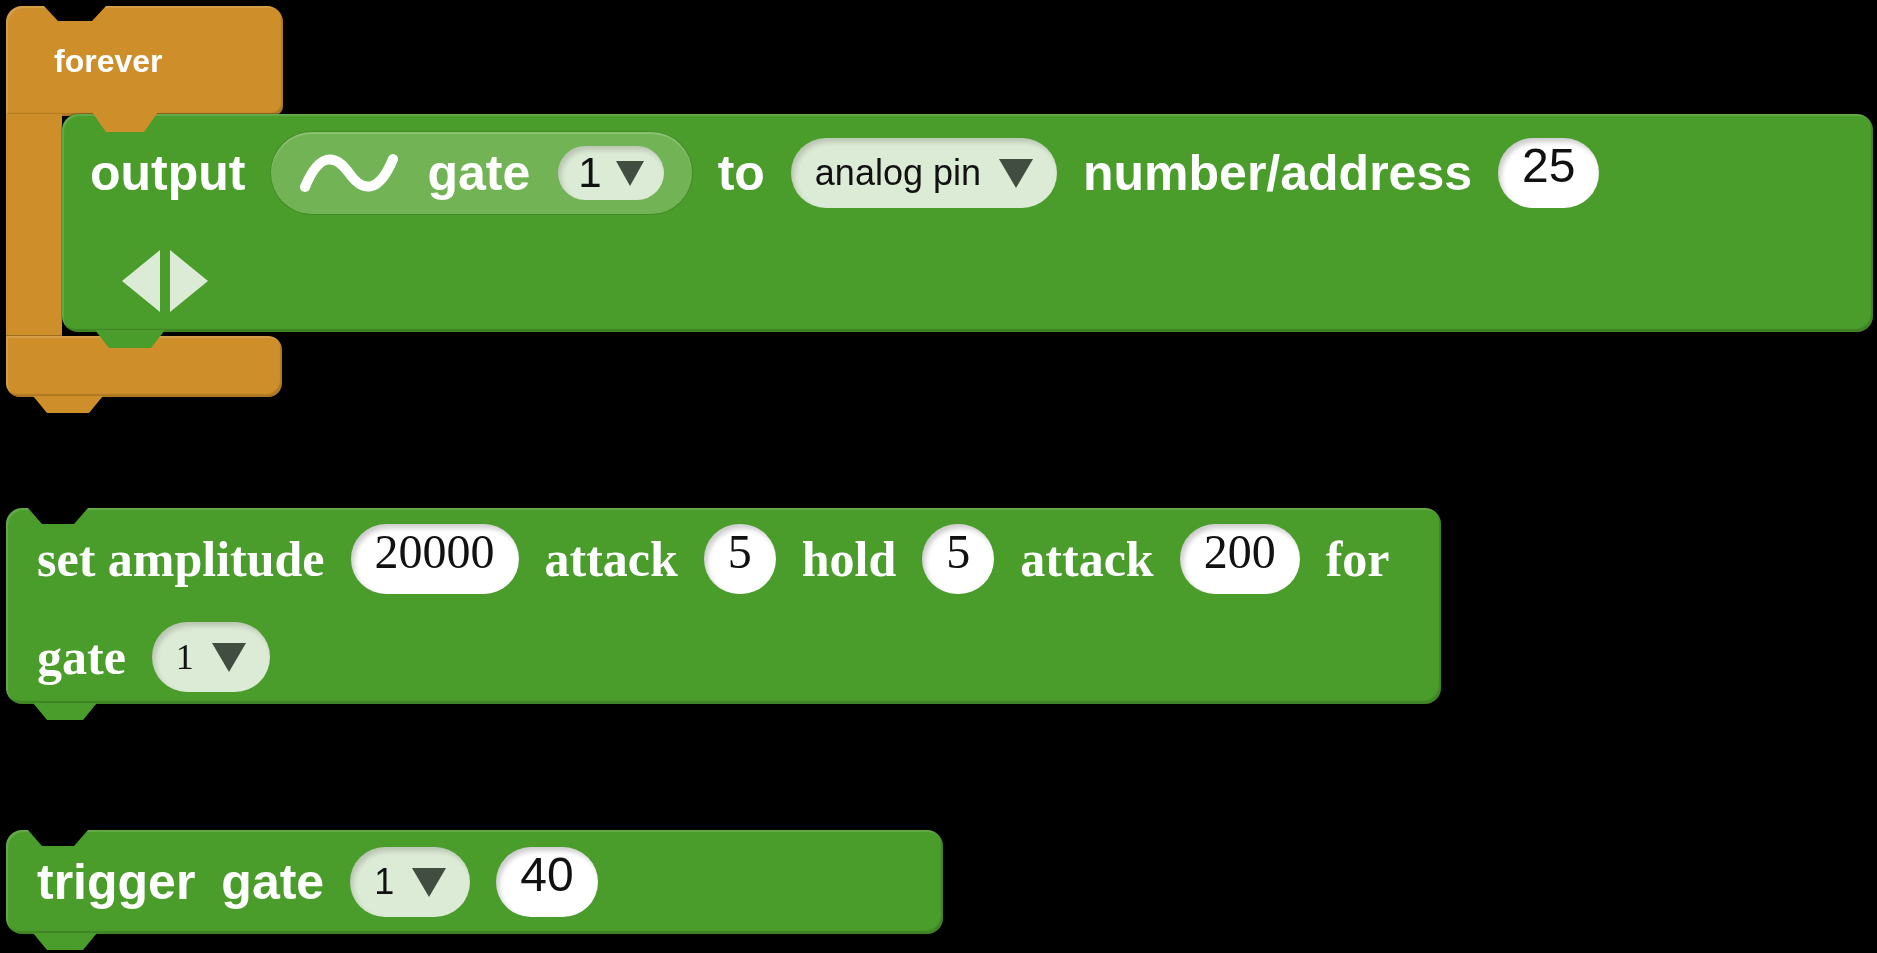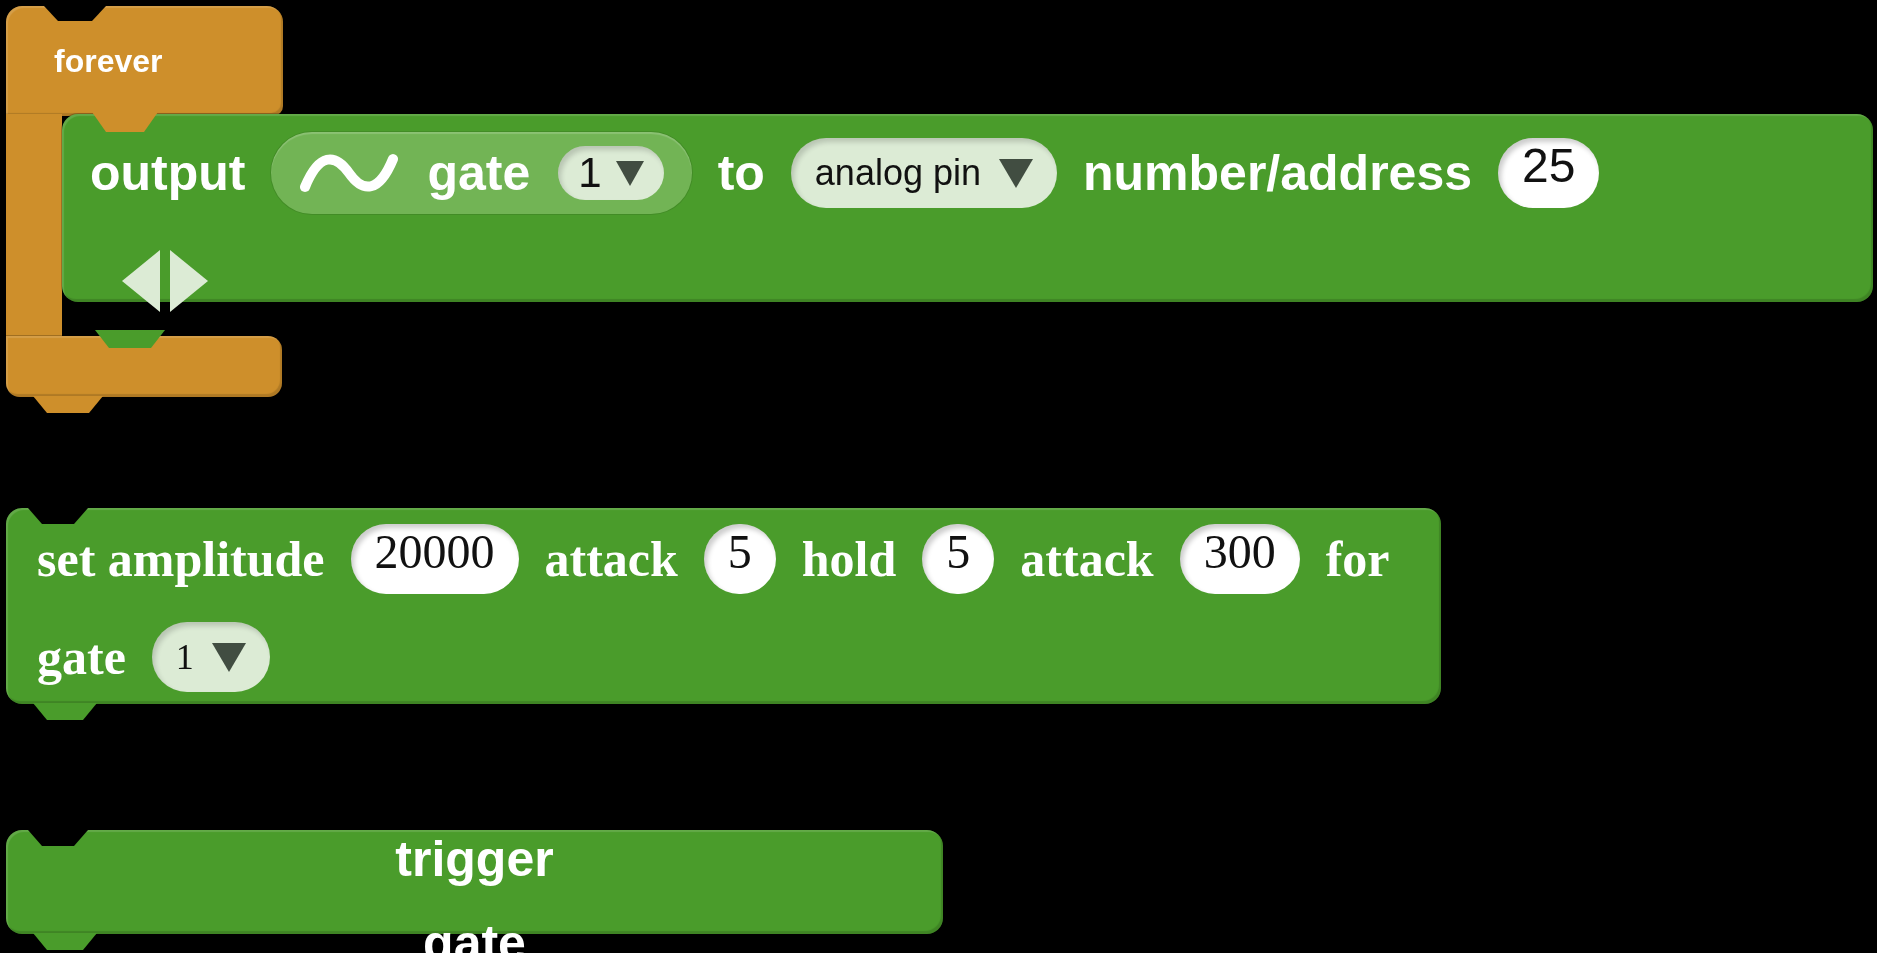--- a/index.html
+++ b/index.html
@@ -60,21 +60,21 @@
 
     <div class="orange" style="position:absolute;left:6px;top:114px;width:56px;height:224px;z-index:1;"></div>
 
     <div class="orange surface" style="position:absolute;left:6px;top:336px;width:276px;height:61px;
                 border-radius:0 14px 14px 14px;z-index:1;"></div>
     <div class="tab orange" style="left:33px;top:396px;width:70px;z-index:1;"></div>
 
     <div class="tab orange" style="left:92px;top:112px;width:66px;height:20px;z-index:4;"></div>
   </div>
 
-  <div class="stack surface" style="left:62px;top:114px;width:1811px;height:188px;z-index:2;">
+  <div class="stack surface" style="left:62px;top:114px;width:1811px;height:218px;z-index:2;">
     <div class="brow" style="height:118px;padding:0 28px;">
       <span>output</span>
 
       <div class="reporter">
         <span style="display:flex;">
           <svg width="100" height="56" viewBox="0 0 100 56">
             <path d="M6 42 C 20 8, 36 8, 50 28 C 64 48, 80 48, 94 14" fill="none" stroke="#ffffff" stroke-width="10" stroke-linecap="round"></path>
           </svg>
         </span>
         <span>gate</span>
@@ -116,37 +116,37 @@
       <span>attack</span>
       <div class="num-input">
         <span>5</span>
       </div>
       <span>hold</span>
       <div class="num-input">
         <span>5</span>
       </div>
       <span>attack</span>
       <div class="num-input">
-        <span>300</span>
+        <span>200</span>
       </div>
       <span>for</span>
     </div>
     <div class="brow" style="height:94px;">
       <span>gate</span>
       <div class="dropdown">
         <span>1</span>
         <span class="dd-arrow"></span>
       </div>
     </div>
   </div>
   <div class="notch" style="left:28px;top:508px;width:60px;"></div>
   <div class="tab" style="left:33px;top:703px;width:64px;background:#4A9C2B;z-index:1;"></div>
 
   <div class="stack surface" style="left:6px;top:830px;width:937px;height:104px;z-index:1;">
-    <div class="brow" style="height:104px;flex-direction:column;">
+    <div class="brow" style="height:104px;">
       <span>trigger</span>
       <span>gate</span>
       <div class="dropdown">
         <span>1</span>
         <span class="dd-arrow"></span>
       </div>
       <div class="num-input">
         <span>40</span>
       </div>
     </div>

